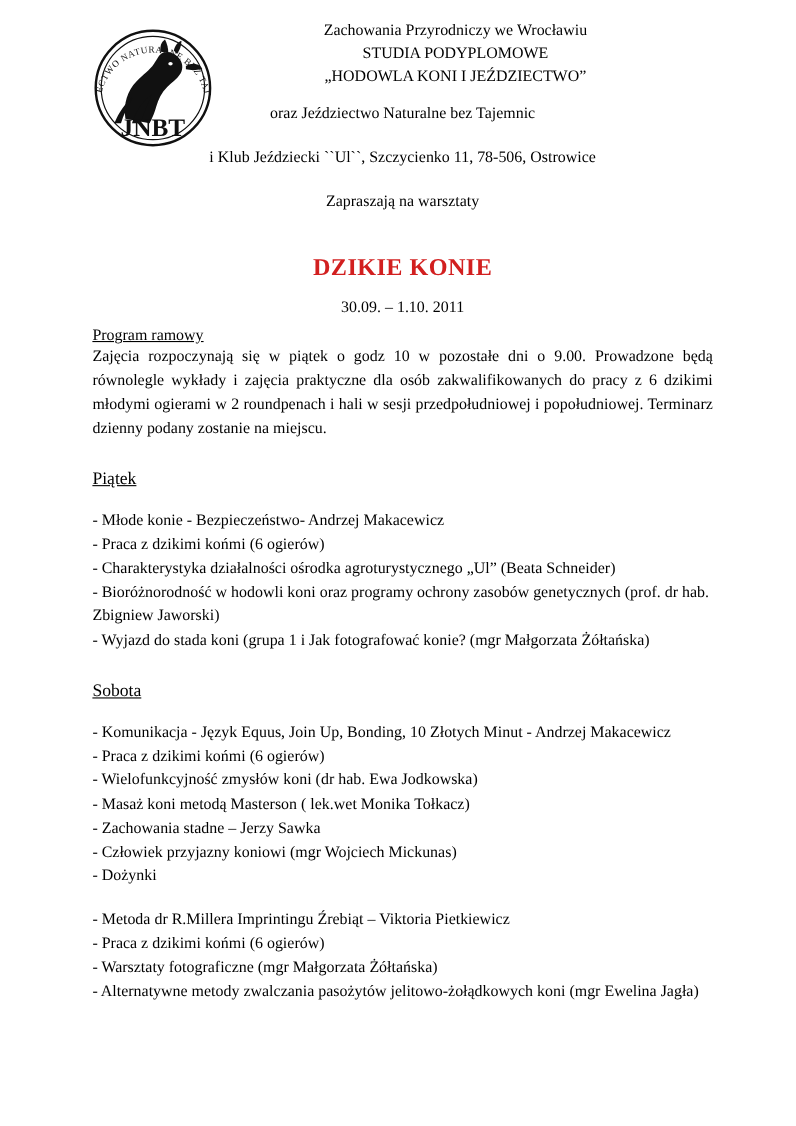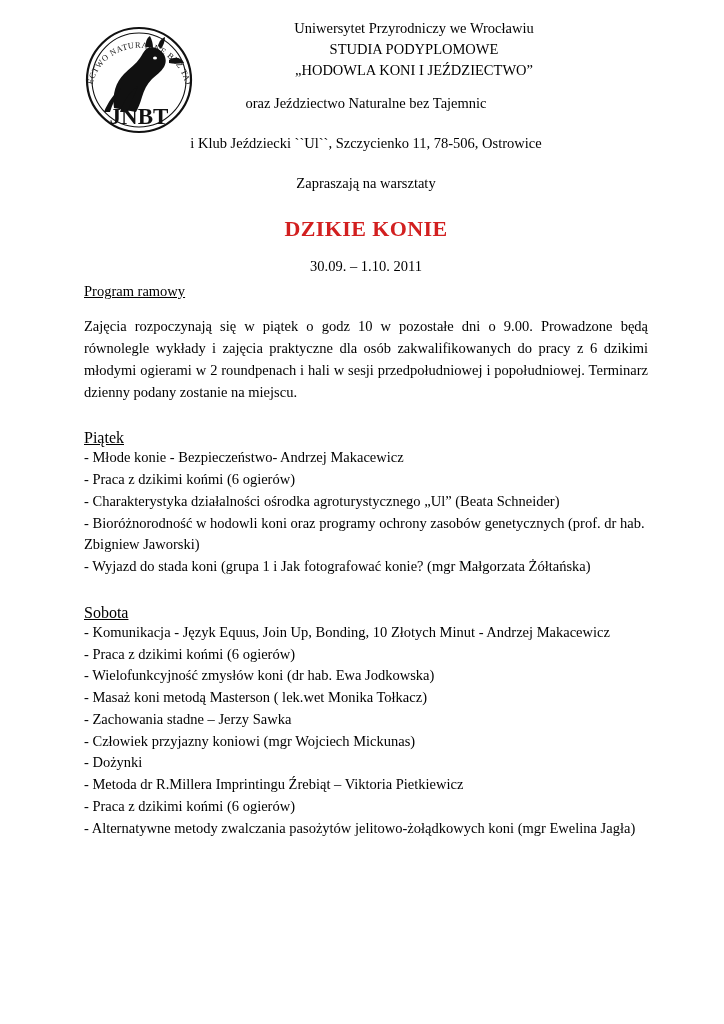--- a/index.html
+++ b/index.html
@@ -52,49 +52,49 @@
     font-size: 14.5px;
     line-height: 1.5;
   }
 
   .title {
     text-align: center;
     color: #d21f1f;
     font-weight: bold;
     font-size: 22px;
     letter-spacing: 0.4px;
-    margin-top: 22px;
+    margin-top: 36px;
   }
   .dates {
     text-align: center;
     font-size: 14.5px;
     margin-top: 16px;
   }
 
   .section-label {
     font-size: 14.5px;
     text-decoration: underline;
     margin-top: 8px;
   }
 
   .para {
     font-size: 14.5px;
     line-height: 1.5;
     text-align: justify;
-    margin-top: 16px;
+    margin-top: 0;
   }
 
   .day-heading {
     font-size: 16px;
     text-decoration: underline;
     margin-top: 26px;
   }
 
   .item-list {
-    margin-top: 0;
+    margin-top: 18px;
   }
   .item {
     font-size: 14.5px;
     line-height: 1.5;
     text-align: left;
   }
 </style>
 </head>
 <body>
 
@@ -127,21 +127,21 @@
 
         <g fill="#111">
           <path d="M95 40 C101 36 108 38 110 43 C104 44 99 44 95 43 Z"></path>
         </g>
 
         <text x="65" y="104" text-anchor="middle" font-family="'Liberation Serif', serif" font-size="23" font-weight="bold" fill="#111">JNBT</text>
       </svg>
     </div>
 
     <div class="header-text">
-      <span class="line">Uniwersytet Przyrodniczy we Wrocławiu</span>
+      <span class="line">Zachowania Przyrodniczy we Wrocławiu</span>
       <span class="line">STUDIA PODYPLOMOWE</span>
       <span class="line">„HODOWLA KONI I JEŹDZIECTWO”</span>
     </div>
 
     <div class="gap-sm"></div>
     <div class="center-line">oraz Jeździectwo Naturalne bez Tajemnic</div>
     <div class="gap-md"></div>
     <div class="center-line">i  Klub Jeździecki ``Ul``, Szczycienko 11, 78-506, Ostrowice</div>
     <div class="gap-md"></div>
     <div class="center-line">Zapraszają na warsztaty</div>
@@ -171,16 +171,17 @@
     <div class="item">- Wielofunkcyjność zmysłów koni (dr hab. Ewa Jodkowska)</div>
     <div class="item">- Masaż koni metodą Masterson  ( lek.wet Monika Tołkacz)</div>
     <div class="item">- Zachowania stadne – Jerzy Sawka</div>
     <div class="item">- Człowiek przyjazny koniowi (mgr Wojciech Mickunas)</div>
     <div class="item"> - Dożynki</div>
   </div>
 
   <div class="item-list">
     <div class="item">- Metoda dr R.Millera Imprintingu Źrebiąt – Viktoria Pietkiewicz</div>
     <div class="item">-  Praca z dzikimi końmi (6 ogierów)</div>
+    <div class="item">- Warsztaty fotograficzne (mgr Małgorzata Żółtańska)</div>
     <div class="item">- Alternatywne metody zwalczania pasożytów jelitowo-żołądkowych koni (mgr Ewelina Jagła)</div>
   </div>
 
 </div>
 
 </body></html>

